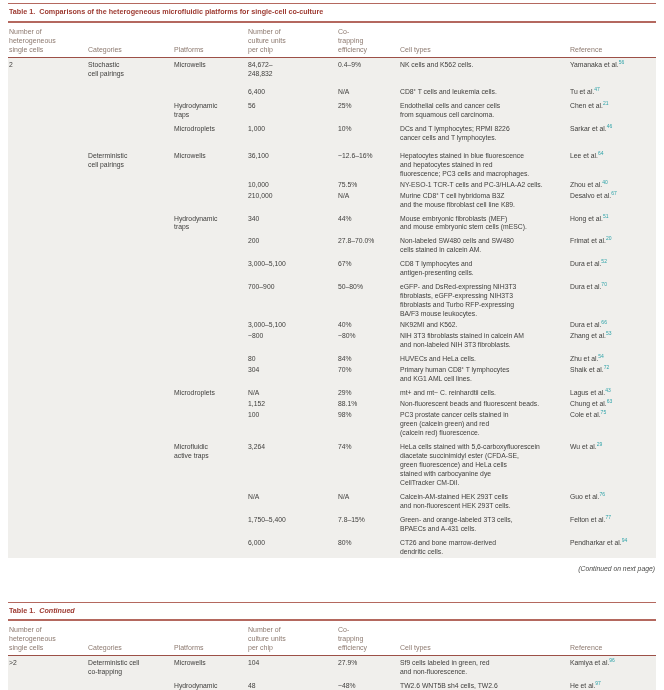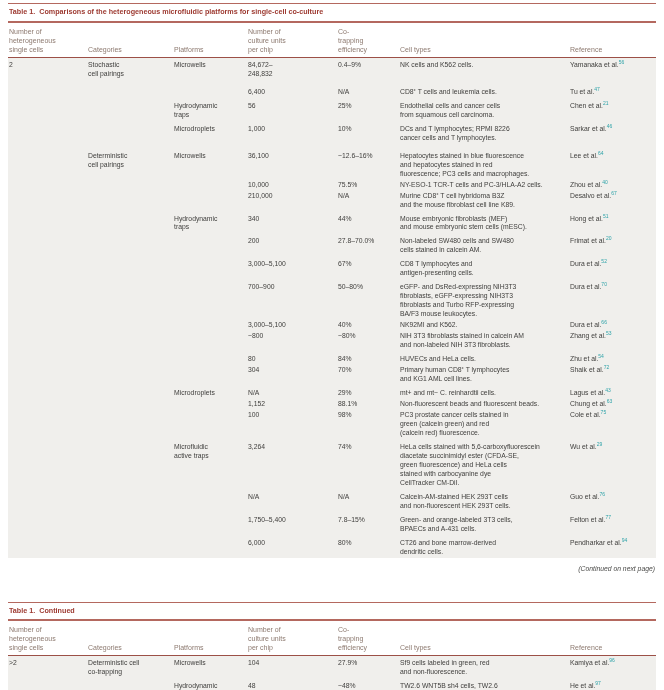--- a/index.html
+++ b/index.html
@@ -10,21 +10,21 @@
   .tblwrap{margin:0 8px;}
   .sec1{padding-top:3px;}
   .sec2{margin-top:30px;}
   .t-titlebar{
     border-top:1px solid #b4685f;
     border-bottom:2px solid #b4685f;
     padding:4px 0 4px 1px;
     color:#9d3a31;font-weight:bold;font-size:7.2px;line-height:1.2;
   }
   .t-label{font-weight:bold;margin-right:4px;}
-  .t-cont{}
+  .t-cont{font-style:italic;}
   table{border-collapse:collapse;table-layout:fixed;width:648px;}
   col.c1{width:80px}col.c2{width:86px}col.c3{width:74px}col.c4{width:90px}
   col.c5{width:62px}col.c6{width:170px}col.c7{width:86px}
   thead th{
     font-weight:normal;color:#8d7a70;font-size:7px;text-align:left;
     vertical-align:bottom;padding:4px 5px 3px 0;line-height:1.3;
     white-space:pre-line;border-bottom:1.5px solid #9c5047;
   }
   thead th:first-child{padding-left:1px;}
   tbody{background:#f0efec;}

